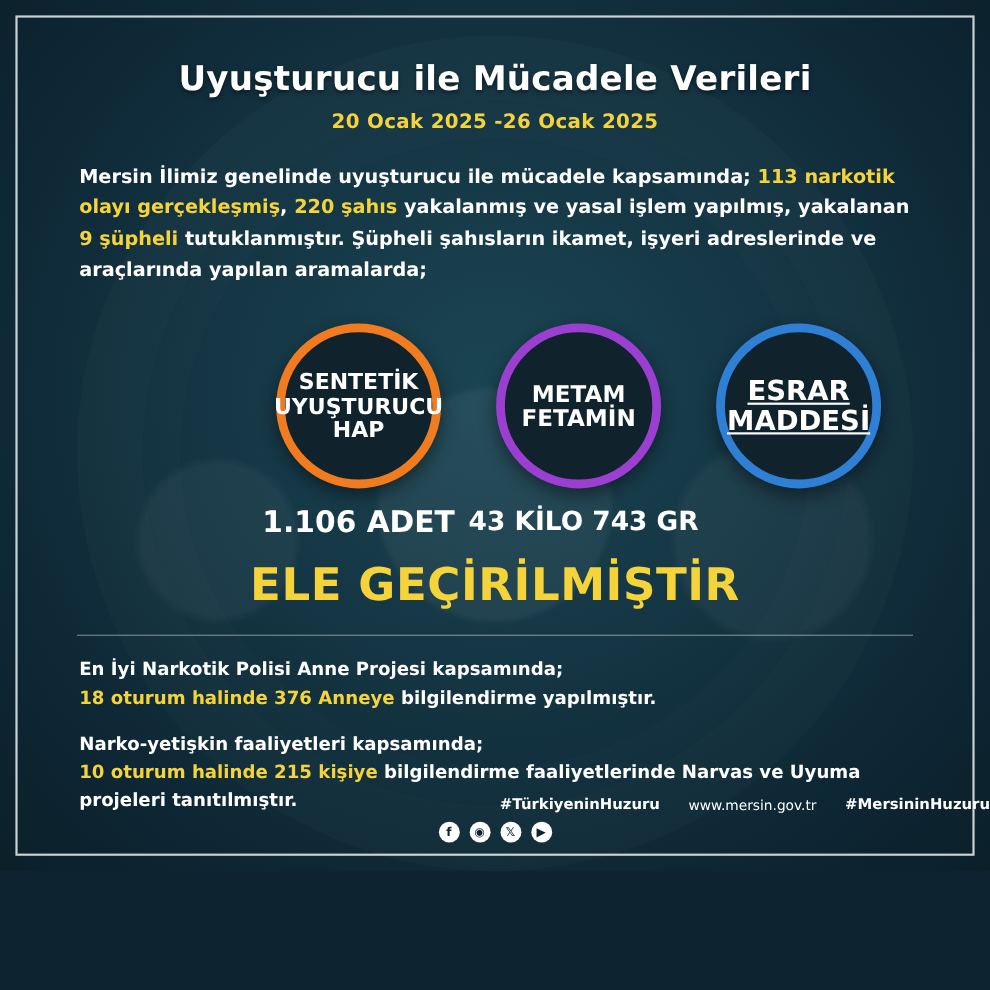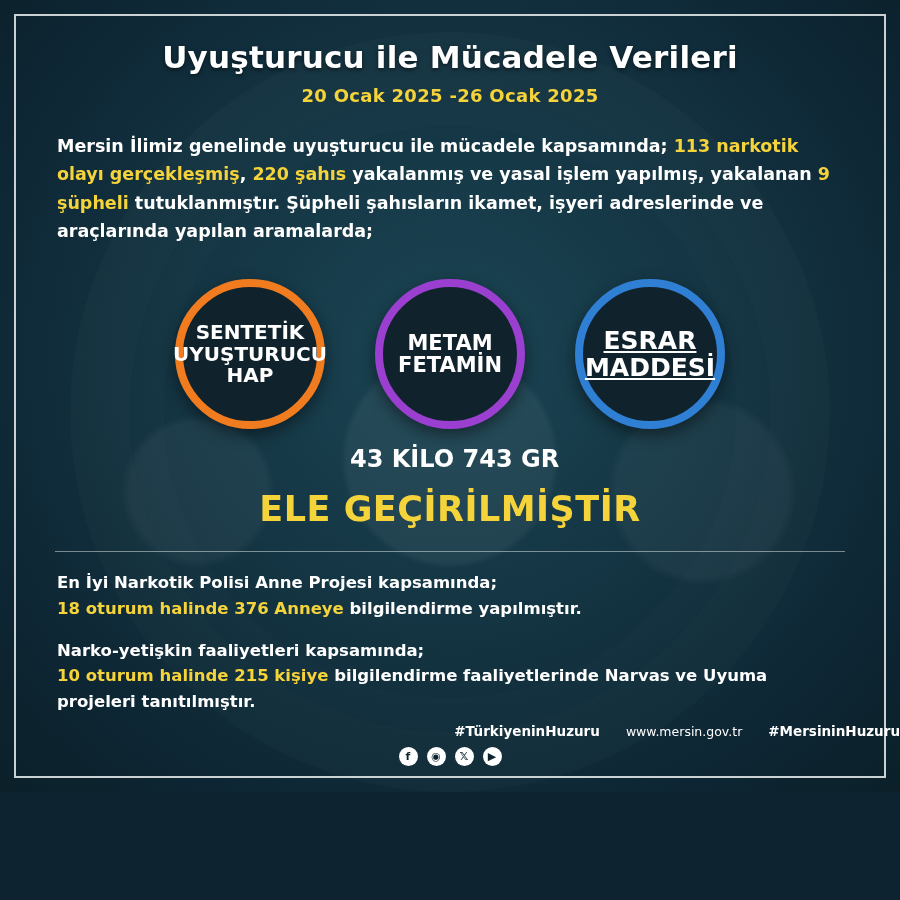--- a/index.html
+++ b/index.html
@@ -16,21 +16,21 @@
   .poster {
     position: relative;
     width: 900px;
     height: 792px;
     background:
       radial-gradient(circle at 22% 62%, rgba(255,255,255,0.045) 0 8%, rgba(255,255,255,0) 9%),
       radial-gradient(circle at 50% 58%, rgba(255,255,255,0.05) 0 16%, rgba(255,255,255,0) 17%),
       radial-gradient(circle at 78% 62%, rgba(255,255,255,0.04) 0 10%, rgba(255,255,255,0) 11%),
       radial-gradient(ellipse at 50% 45%, #1b4554 0%, #143442 45%, #0e2735 75%, #0b2029 100%);
     box-sizing: border-box;
-    padding: 11px;
+    padding: 26px;
   }
   .frame {
     position: absolute;
     left: 14px;
     top: 14px;
     right: 14px;
     bottom: 14px;
     border: 2px solid rgba(235,240,240,0.85);
     pointer-events: none;
   }
@@ -75,21 +75,21 @@
     font-size: 17.5px;
     line-height: 1.62;
     color: #ffffff;
     font-weight: bold;
   }
   .hl { color: #f5d33a; }
 
   .circles {
     margin: 34px 0 0 0;
     display: flex;
-    justify-content: center;
+    justify-content: flex-end;
     align-items: flex-start;
     padding: 0 8px;
   }
   .circle-col {
     width: 200px;
     text-align: center;
   }
   .circle {
     width: 150px;
     height: 150px;
@@ -124,21 +124,21 @@
     font-size: 27px;
     font-weight: bold;
     color: #ffffff;
     white-space: nowrap;
   }
   .amount.small { font-size: 24px; }
 
   .seized {
     margin: 16px 0 0 0;
     text-align: center;
-    font-size: 35px;
+    font-size: 41px;
     font-weight: bold;
     color: #f5d33a;
     letter-spacing: 0.5px;
   }
 
   .divider {
     margin: 22px 4px 0 4px;
     height: 1px;
     background: rgba(255,255,255,0.45);
   }
@@ -222,20 +222,21 @@
     <div class="intro">
       <span>Mersin İlimiz genelinde uyuşturucu ile mücadele kapsamında; </span><span class="hl">113 narkotik olayı gerçekleşmiş</span><span>, </span><span class="hl">220 şahıs</span><span> yakalanmış ve yasal işlem yapılmış, yakalanan </span><span class="hl">9 şüpheli</span><span> tutuklanmıştır. Şüpheli şahısların ikamet, işyeri adreslerinde ve araçlarında yapılan aramalarda;</span>
     </div>
 
     <div class="circles">
 
       <div class="circle-col">
         <div class="circle c1">
           <div class="lbl">SENTETİK UYUŞTURUCU HAP</div>
         </div>
+        <div class="amount">1.106 ADET</div>
       </div>
 
 
       <div class="circle-col">
         <div class="circle c3">
           <div class="lbl">METAM FETAMİN</div>
         </div>
         <div class="amount small">43 KİLO 743 GR</div>
       </div>
 

